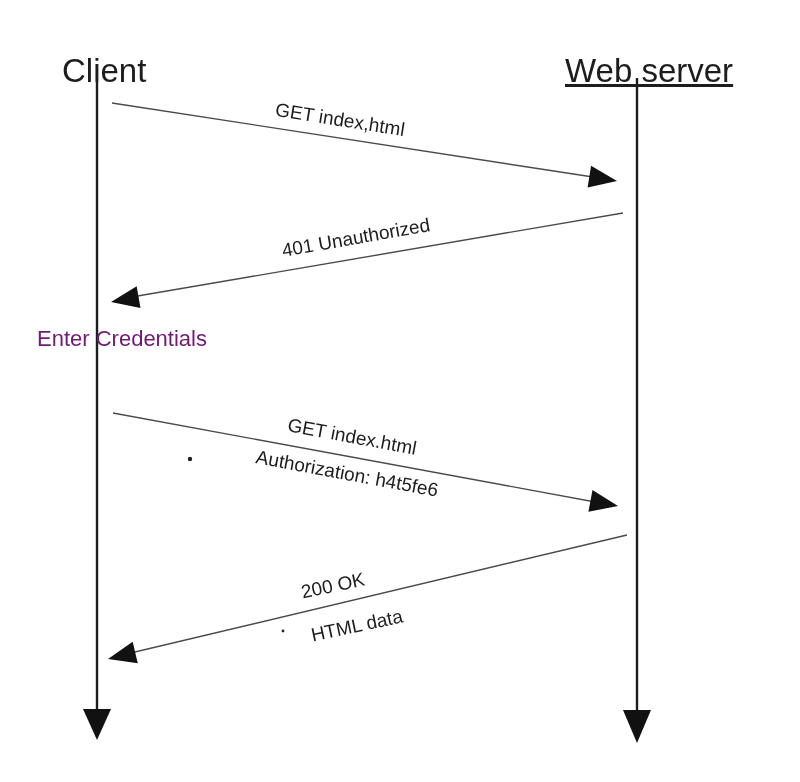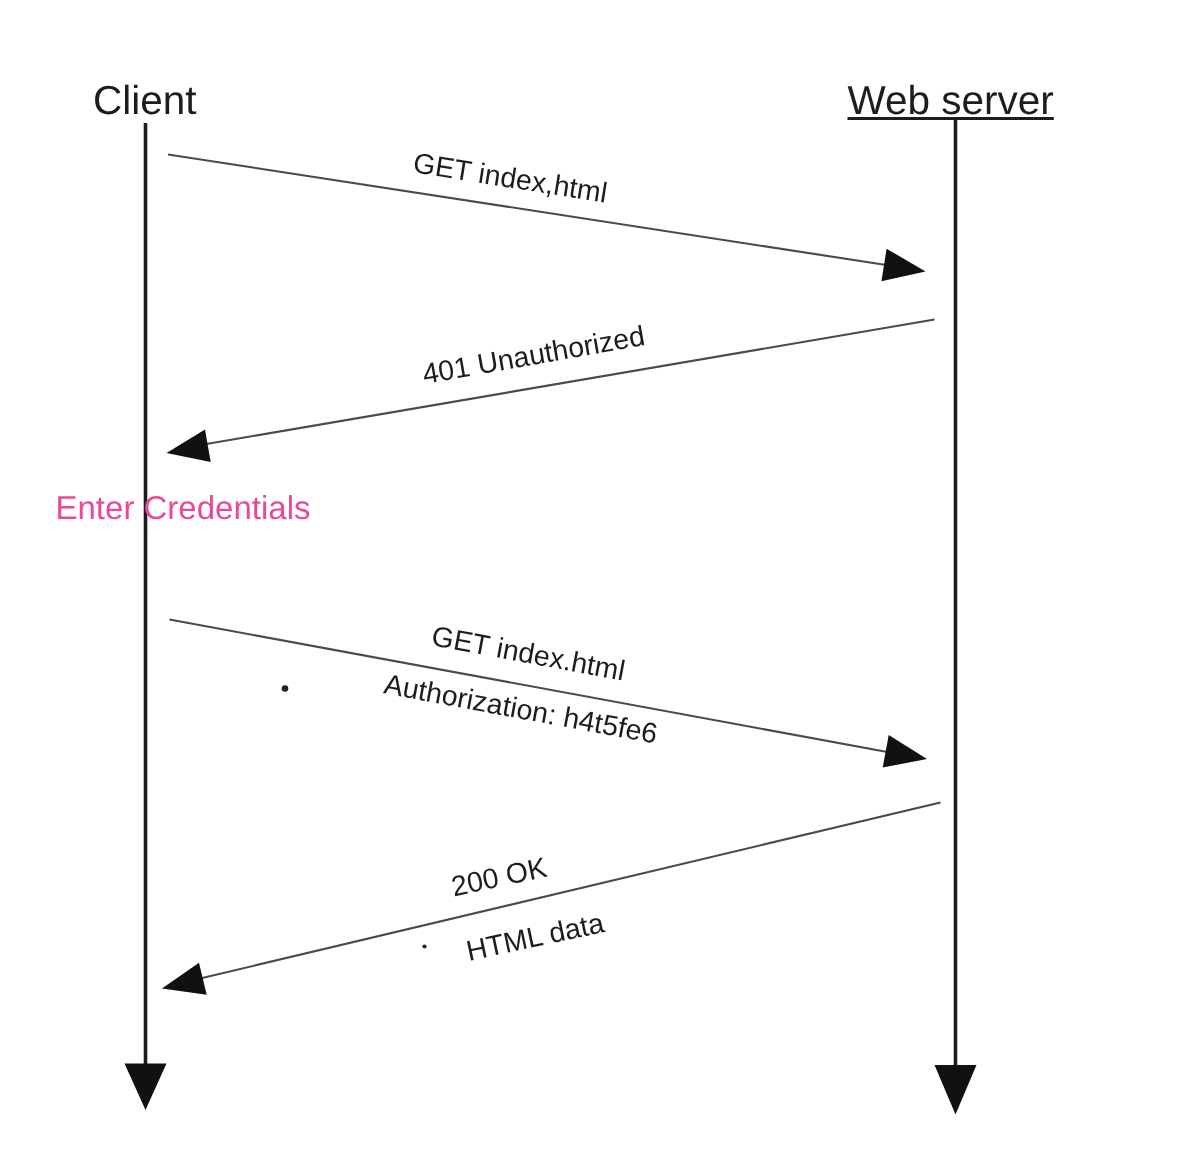--- a/index.html
+++ b/index.html
@@ -16,29 +16,29 @@
     font-family: "Liberation Sans", "DejaVu Sans", sans-serif;
     color: #1d1d1d;
   }
   .canvas svg {
     position: absolute;
     left: 0;
     top: 0;
   }
   .actor-label {
     position: absolute;
-    font-size: 27px;
+    font-size: 33px;
     white-space: nowrap;
     color: #1d1d1d;
   }
   .note-label {
     position: absolute;
     font-size: 22px;
     white-space: nowrap;
-    color: #ec4899;
+    color: #701a75;
   }
   .msg-label {
     position: absolute;
     font-size: 19px;
     white-space: nowrap;
     color: #1d1d1d;
     transform: translate(-50%, -50%) rotate(var(--rot, 0deg));
     transform-origin: center center;
   }
   .lifeline {

